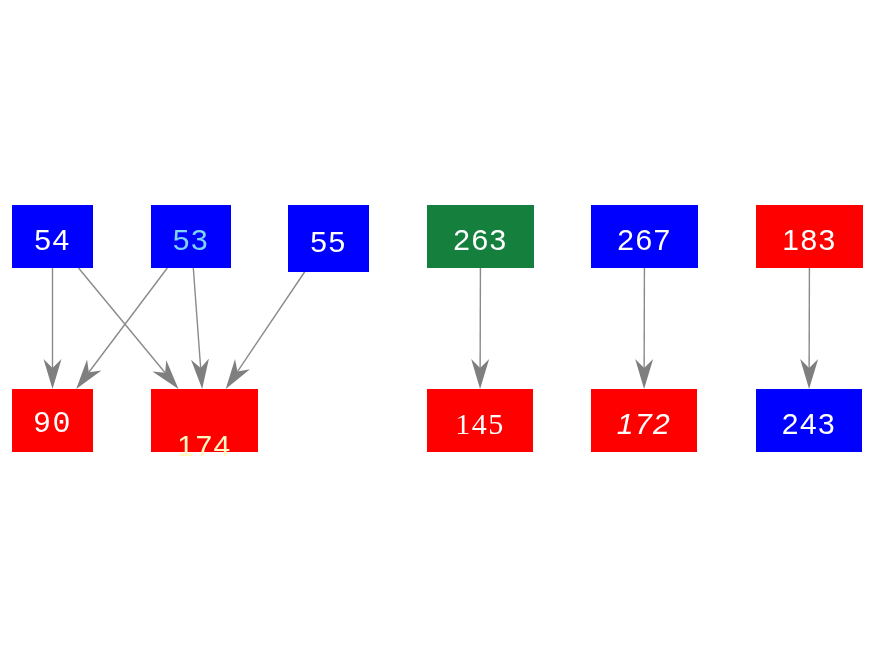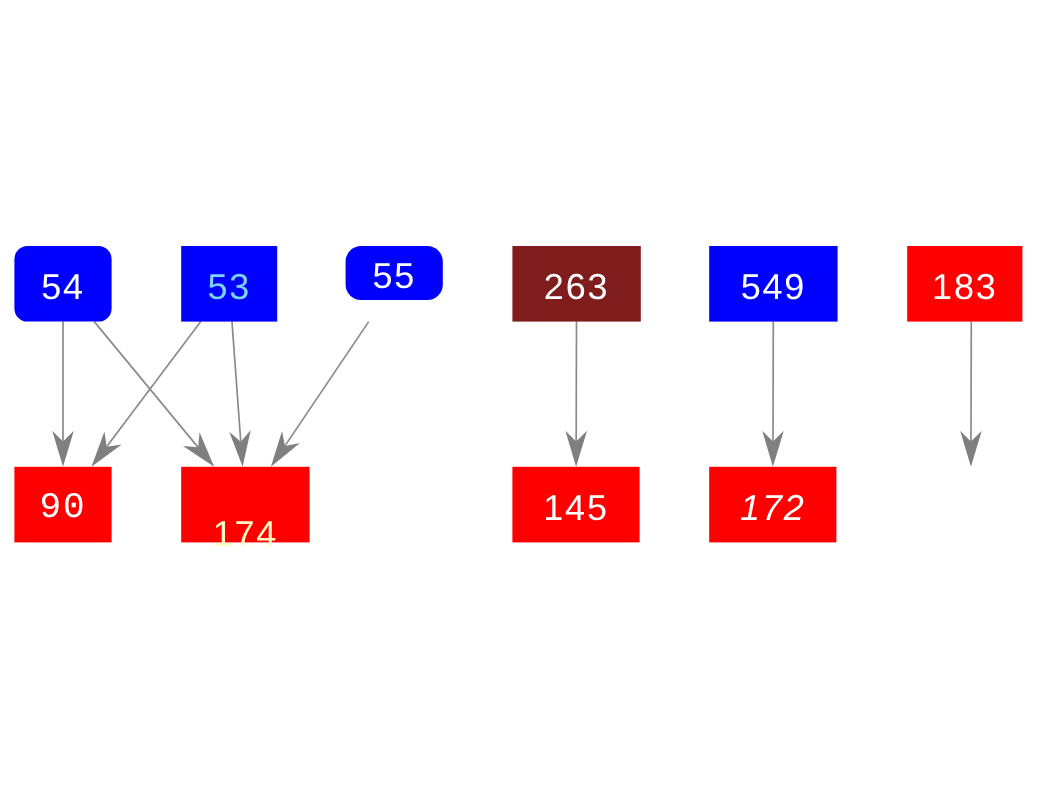--- a/index.html
+++ b/index.html
@@ -58,44 +58,47 @@
       <line x1="307.27173913043475" y1="268" x2="237.46418357308357" y2="371.58540502058565" stroke="#8a8a8a" stroke-width="1.4"></line>
       <path d="M 225.72826086956522 389 L 235.03046688341385 359.0923260136145 L 237.46418357308357 371.58540502058565 L 249.9572625800547 369.15168833091593 Z" fill="#7f7f7f"></path>
       <line x1="480.41440217391306" y1="268" x2="480.14266283278846" y2="368.00007753383335" stroke="#8a8a8a" stroke-width="1.4"></line>
       <path d="M 480.08559782608694 389 L 471.16715249301774 358.9756543311756 L 480.14266283278846 368.00007753383335 L 489.16708603544623 359.0245671940626 Z" fill="#7f7f7f"></path>
       <line x1="644.414402173913" y1="268" x2="644.1426628327886" y2="368.00007753383335" stroke="#8a8a8a" stroke-width="1.4"></line>
       <path d="M 644.085597826087 389 L 635.1671524930177 358.9756543311756 L 644.1426628327886 368.00007753383335 L 653.1670860354463 359.0245671940626 Z" fill="#7f7f7f"></path>
       <line x1="809.414402173913" y1="268" x2="809.1426628327886" y2="368.00007753383335" stroke="#8a8a8a" stroke-width="1.4"></line>
       <path d="M 809.085597826087 389 L 800.1671524930177 358.9756543311756 L 809.1426628327886 368.00007753383335 L 818.1670860354463 359.0245671940626 Z" fill="#7f7f7f"></path>
     </svg>
   <div class="nodes-layer">
-      <div class="node" style="left: 12px; top: 205px; width: 81px; height: 63px; background: rgb(0, 0, 254); border-radius: 11px;">
+      <div class="node" style="left: 12px; top: 205px; width: 81px; height: 63px; background: rgb(0, 0, 254);">
         <span class="node-label" style="color: rgb(255, 255, 255);">54</span>
       </div>
       <div class="node" style="left: 151px; top: 205px; width: 80px; height: 63px; background: rgb(0, 0, 254);">
         <span class="node-label" style="color: #7dd3fc;">53</span>
       </div>
-      <div class="node" style="left: 288px; top: 205px; width: 81px; height: 45px; background: rgb(0, 0, 254); border-radius: 13px;">
+      <div class="node" style="left: 288px; top: 205px; width: 81px; height: 67px; background: rgb(0, 0, 254);">
         <span class="node-label" style="color: rgb(255, 255, 255);">55</span>
       </div>
-      <div class="node" style="left: 427px; top: 205px; width: 107px; height: 63px; background: #7f1d1d;">
+      <div class="node" style="left: 427px; top: 205px; width: 107px; height: 63px; background: #15803d;">
         <span class="node-label" style="color: rgb(255, 255, 255);">263</span>
       </div>
       <div class="node" style="left: 591px; top: 205px; width: 107px; height: 63px; background: rgb(0, 0, 254);">
-        <span class="node-label" style="color: rgb(255, 255, 255);">549</span>
+        <span class="node-label" style="color: rgb(255, 255, 255);">267</span>
       </div>
-      <div class="node" style="left: 756px; top: 205px; width: 96px; height: 63px; background: rgb(254, 0, 0);">
+      <div class="node" style="left: 756px; top: 205px; width: 107px; height: 63px; background: rgb(254, 0, 0);">
         <span class="node-label" style="color: rgb(255, 255, 255);">183</span>
       </div>
       <div class="node" style="left: 12px; top: 389px; width: 81px; height: 63px; background: rgb(254, 0, 0); font-family: Liberation Mono, monospace;">
         <span class="node-label" style="color: rgb(255, 255, 255);">90</span>
       </div>
       <div class="node" style="left: 151px; top: 389px; width: 107px; height: 63px; background: rgb(254, 0, 0);">
         <span class="node-label" style="color: #fef9c3; margin-top: 44px;">174</span>
       </div>
-      <div class="node" style="left: 427px; top: 389px; width: 106px; height: 63px; background: rgb(254, 0, 0);">
+      <div class="node" style="left: 427px; top: 389px; width: 106px; height: 63px; background: rgb(254, 0, 0); font-family: Liberation Serif, serif;">
         <span class="node-label" style="color: rgb(255, 255, 255);">145</span>
       </div>
       <div class="node" style="left: 591px; top: 389px; width: 106px; height: 63px; background: rgb(254, 0, 0); font-style: italic;">
         <span class="node-label" style="color: rgb(255, 255, 255);">172</span>
       </div>
+      <div class="node" style="left: 756px; top: 389px; width: 106px; height: 63px; background: rgb(0, 0, 254);">
+        <span class="node-label" style="color: rgb(255, 255, 255);">243</span>
+      </div>
     </div>
 </div>
 
 </body></html>

